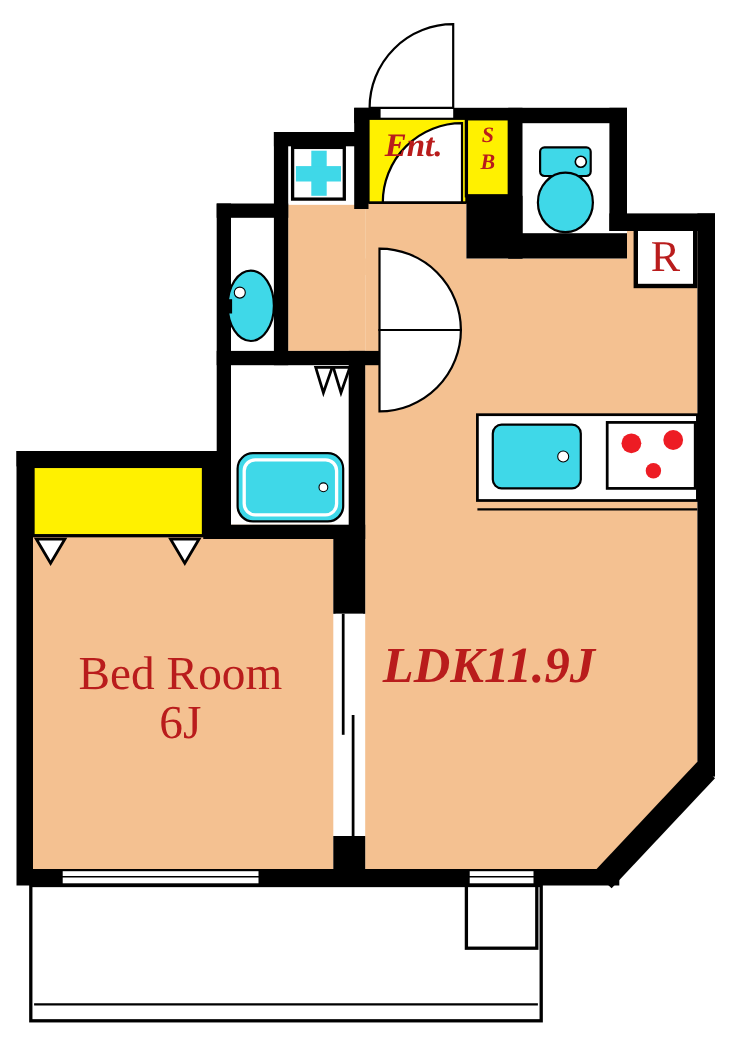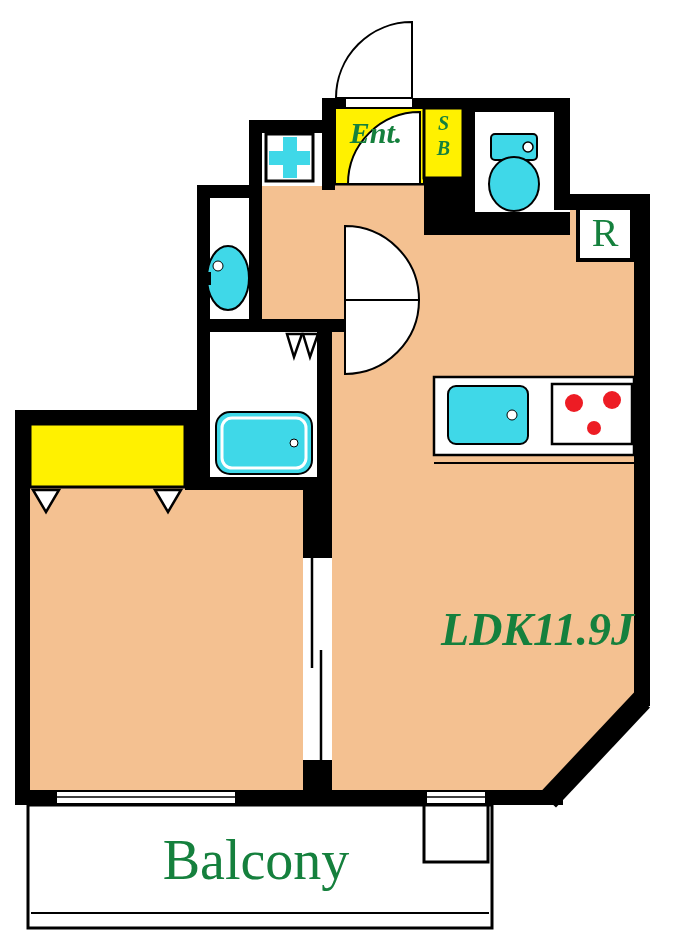--- a/index.html
+++ b/index.html
@@ -10,30 +10,30 @@
   .wfloor{fill:#fff;}
   .wall{fill:var(--c-wall);}
   .wline{stroke:var(--c-wall);}
   .yl{fill:var(--c-highlight);stroke:#000;}
   .fix{fill:var(--c-fixture);stroke:#000;stroke-width:2;}
   .fixnb{fill:var(--c-fixture);}
   .burn{fill:var(--c-burner);}
   .door{fill:#fff;stroke:#000;stroke-width:2;}
   .tri{fill:#fff;stroke:#000;stroke-width:2.5;}
   .win{fill:#fff;stroke:#000;stroke-width:2;}
-  .lbl{position:absolute;color:#15803d;white-space:nowrap;}
+  .lbl{position:absolute;color:#b91c1c;white-space:nowrap;}
   .it{font-style:italic;font-weight:700;}
   .ent{left:336px;top:116px;width:80px;text-align:center;font-size:30px;}
   .sb{left:424px;top:111px;width:39px;text-align:center;font-size:20px;line-height:1.25;}
   .sb span{display:block;}
   .rlab{left:578px;top:208px;width:54px;height:52px;line-height:50px;text-align:center;font-size:40px;}
   .clo{left:30px;top:424px;width:155px;height:63px;line-height:60px;text-align:center;font-size:36px;}
   .bed{left:36px;top:590px;width:256px;text-align:center;font-size:43px;line-height:1.05;}
   .bed span{display:block;}
-  .ldk{left:348px;top:578px;width:286px;text-align:right;font-size:46px;margin-top:25px;}
+  .ldk{left:348px;top:578px;width:286px;text-align:left;font-size:46px;}
   .bal{left:62px;top:828px;width:388px;text-align:center;font-size:56px;}
 </style>
 </head>
 <body>
 
 <div class="plan">
 
 <svg width="677" height="949" viewBox="0 0 677 949">
 
   <g>
@@ -155,16 +155,19 @@
   </g>
 
 </svg>
 
 <div class="lbl it ent">Ent.</div>
 <div class="lbl it sb">
   <span>S</span>
   <span>B</span>
 </div>
 <div class="lbl rlab">R</div>
+<div class="lbl bed">
+  <span>Bed Room</span>
+  <span>6J</span>
+</div>
 <div class="lbl it ldk">LDK11.9J</div>
-<div class="lbl bal">Balcony</div>
 
 </div>
 
 </body></html>

